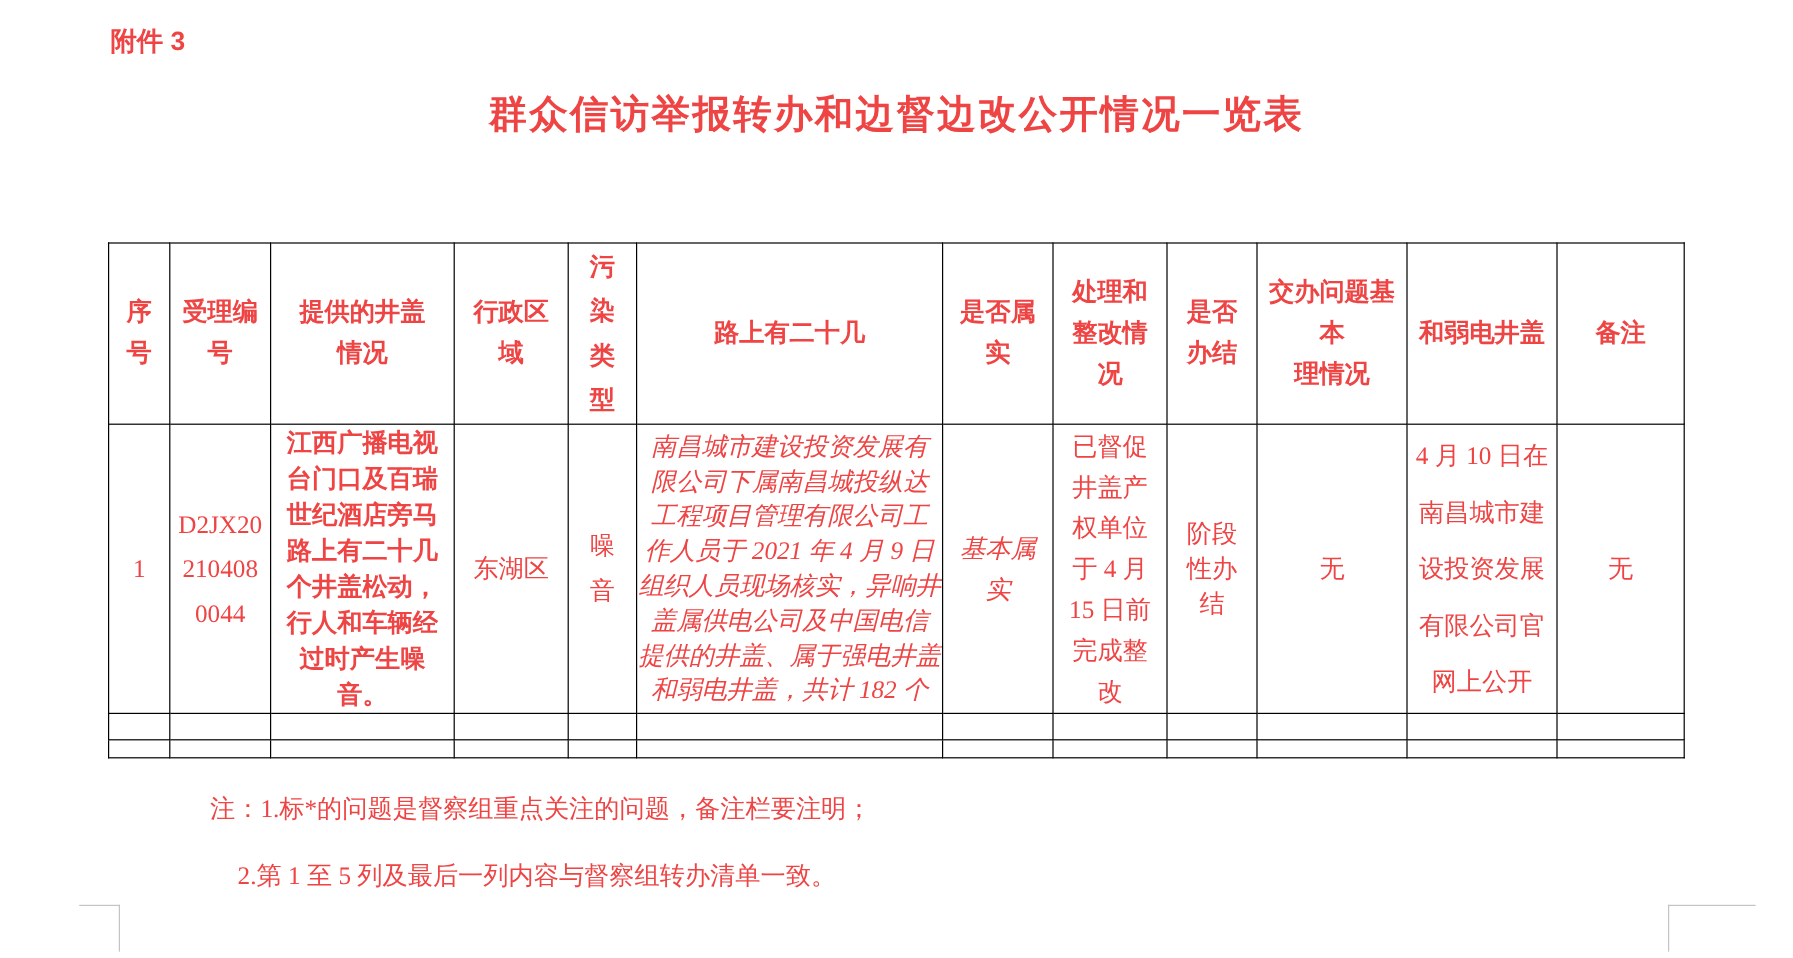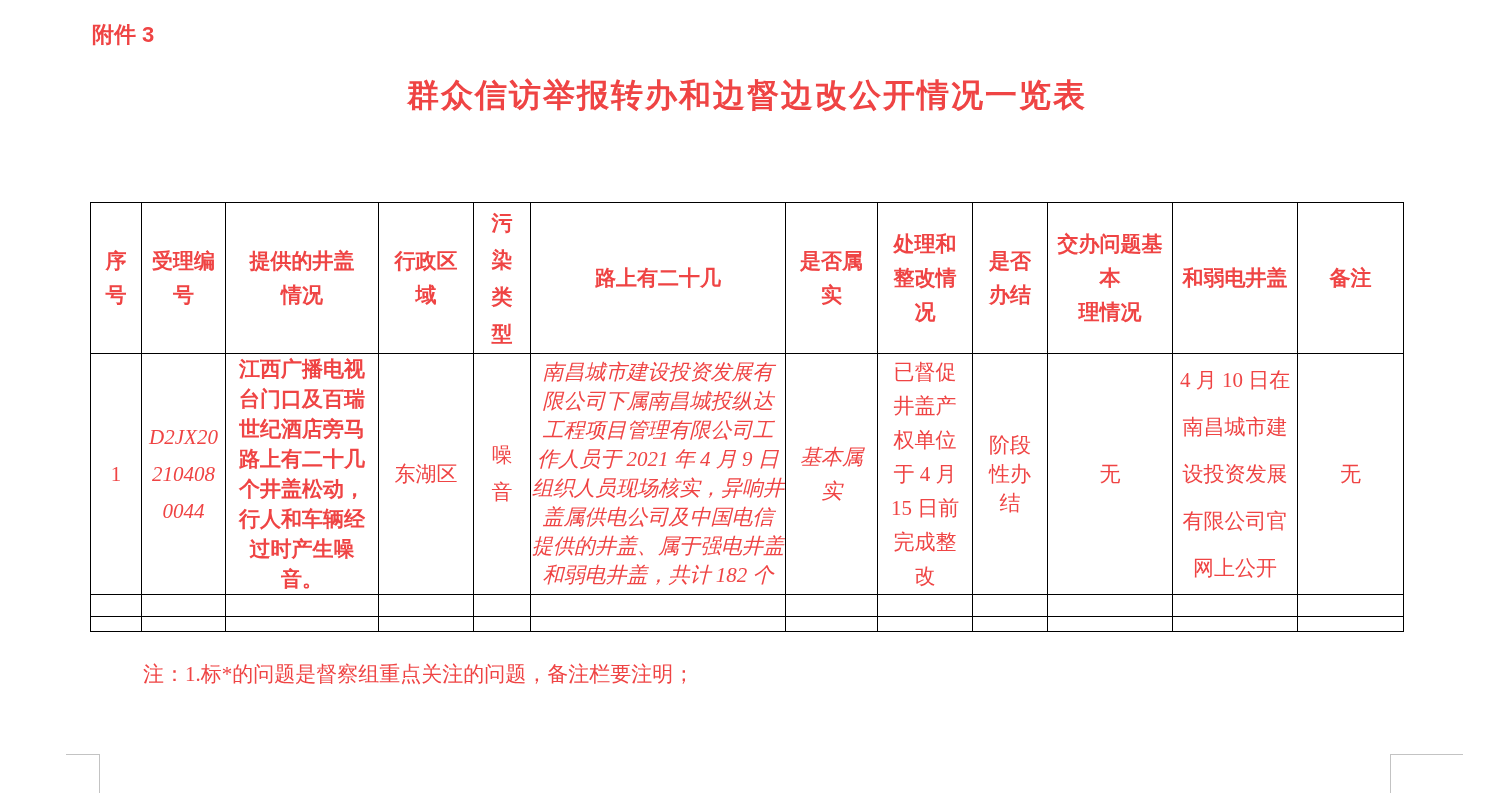--- a/index.html
+++ b/index.html
@@ -57,34 +57,35 @@
     font-family: "Liberation Sans", "DejaVu Sans", sans-serif;
     font-weight: bold;
     line-height: 34px;
   }
   table.main th.vtype { line-height: 37px; }
   tr.hdr    { height: 151px; }
   tr.data   { height: 238px; }
   tr.empty1 { height: 22px; }
   tr.empty2 { height: 15px; }
   td.seq        { line-height: 33px; }
-  td.caseno     { line-height: 37px; font-style: italic; }
+  td.caseno     { line-height: 37px; }
   td.problem    { text-align: left; padding: 0 4px 0 7px; line-height: 30px; font-weight: bold; }
   td.district   { line-height: 33px; }
   td.ptype      { line-height: 37px; }
   td.invest     { text-align: left; padding: 0 3px 0 6px; line-height: 29px; font-style: italic; }
   td.verified   { line-height: 34px; font-style: italic; }
   td.handling   { line-height: 34px; }
   td.closed     { line-height: 29px; }
   td.resp       { line-height: 33px; }
   td.disclosure { line-height: 47px; }
   td.remark     { line-height: 33px; }
   .note {
     position: absolute;
     font-size: 21px;
+    margin-left: 32px;
   }
   .note-1 { left: 143px; top: 660px; }
   .note-2 { left: 166px; top: 716px; }
   .boundary-mark { position: absolute; top: 754px; height: 38px; }
   .boundary-mark.left  { left: 66px;  width: 33px; border-top: 1px solid #c3c3c3; border-right: 1px solid #c3c3c3; }
   .boundary-mark.right { left: 1390px; width: 72px; border-top: 1px solid #c3c3c3; border-left: 1px solid #c3c3c3; }
 </style>
 </head>
 <body>
 
@@ -206,17 +207,18 @@
           <td></td>
           <td></td>
       <td></td>
           <td></td>
           <td></td>
     </tr>
   </tbody>
     </table>
 
   <div class="note note-1">注：1.标*的问题是督察组重点关注的问题，备注栏要注明；</div>
+  <div class="note note-2">2.第 1 至 5 列及最后一列内容与督察组转办清单一致。</div>
 
   <div class="boundary-mark left"></div>
   <div class="boundary-mark right"></div>
 
 </div>
 
 </body></html>

